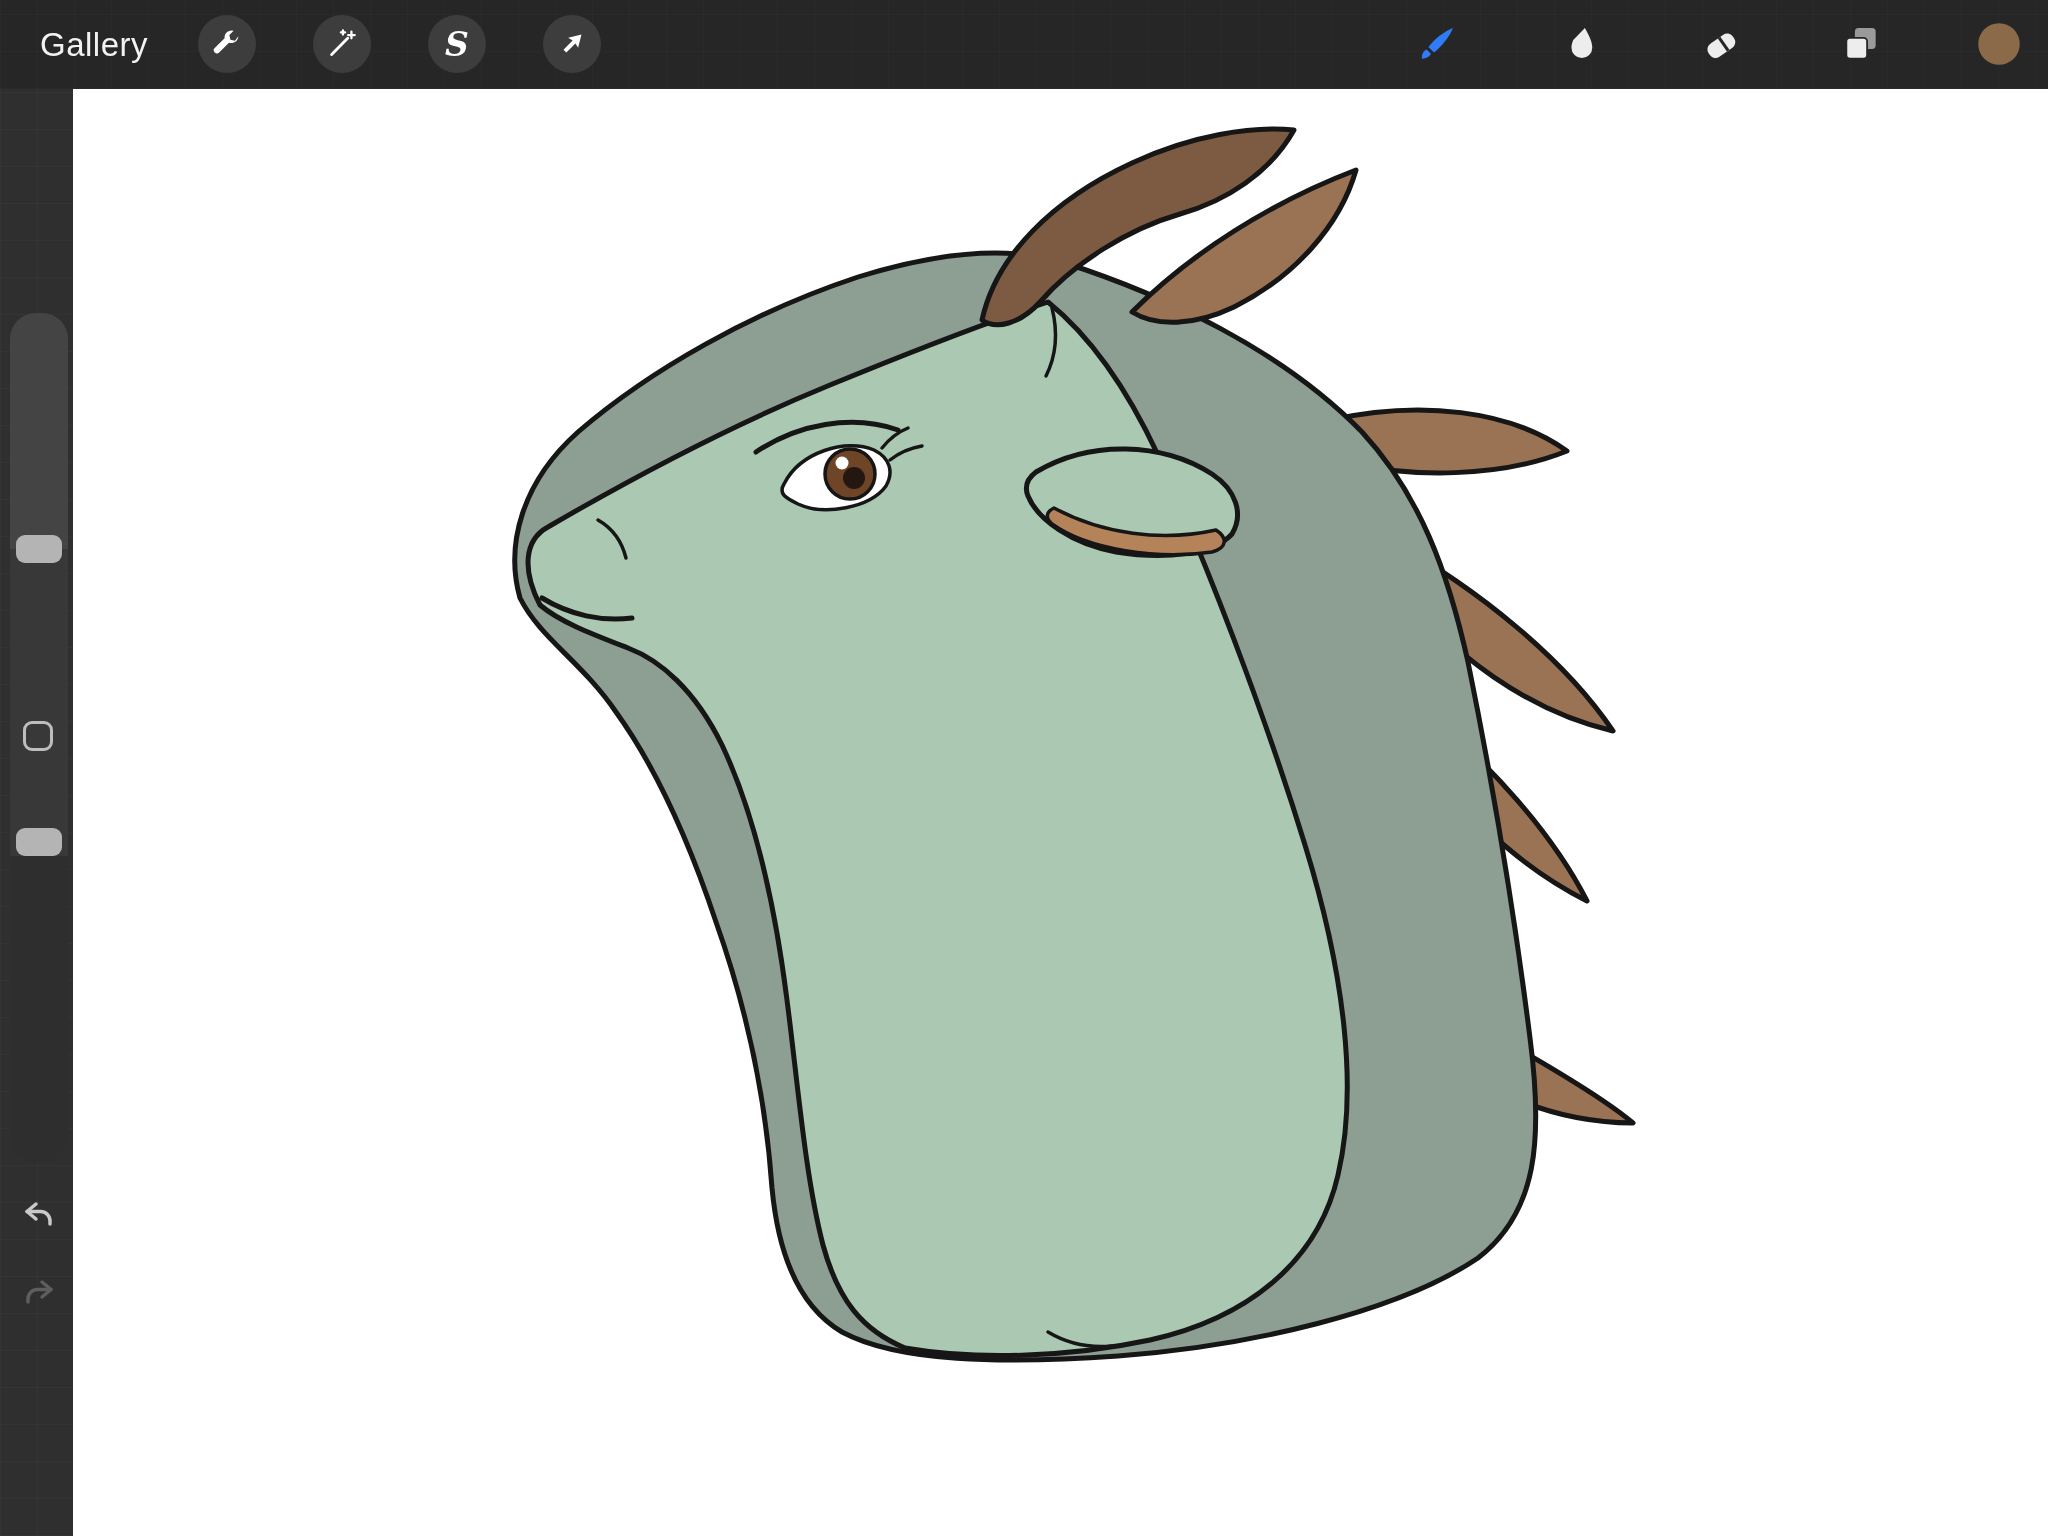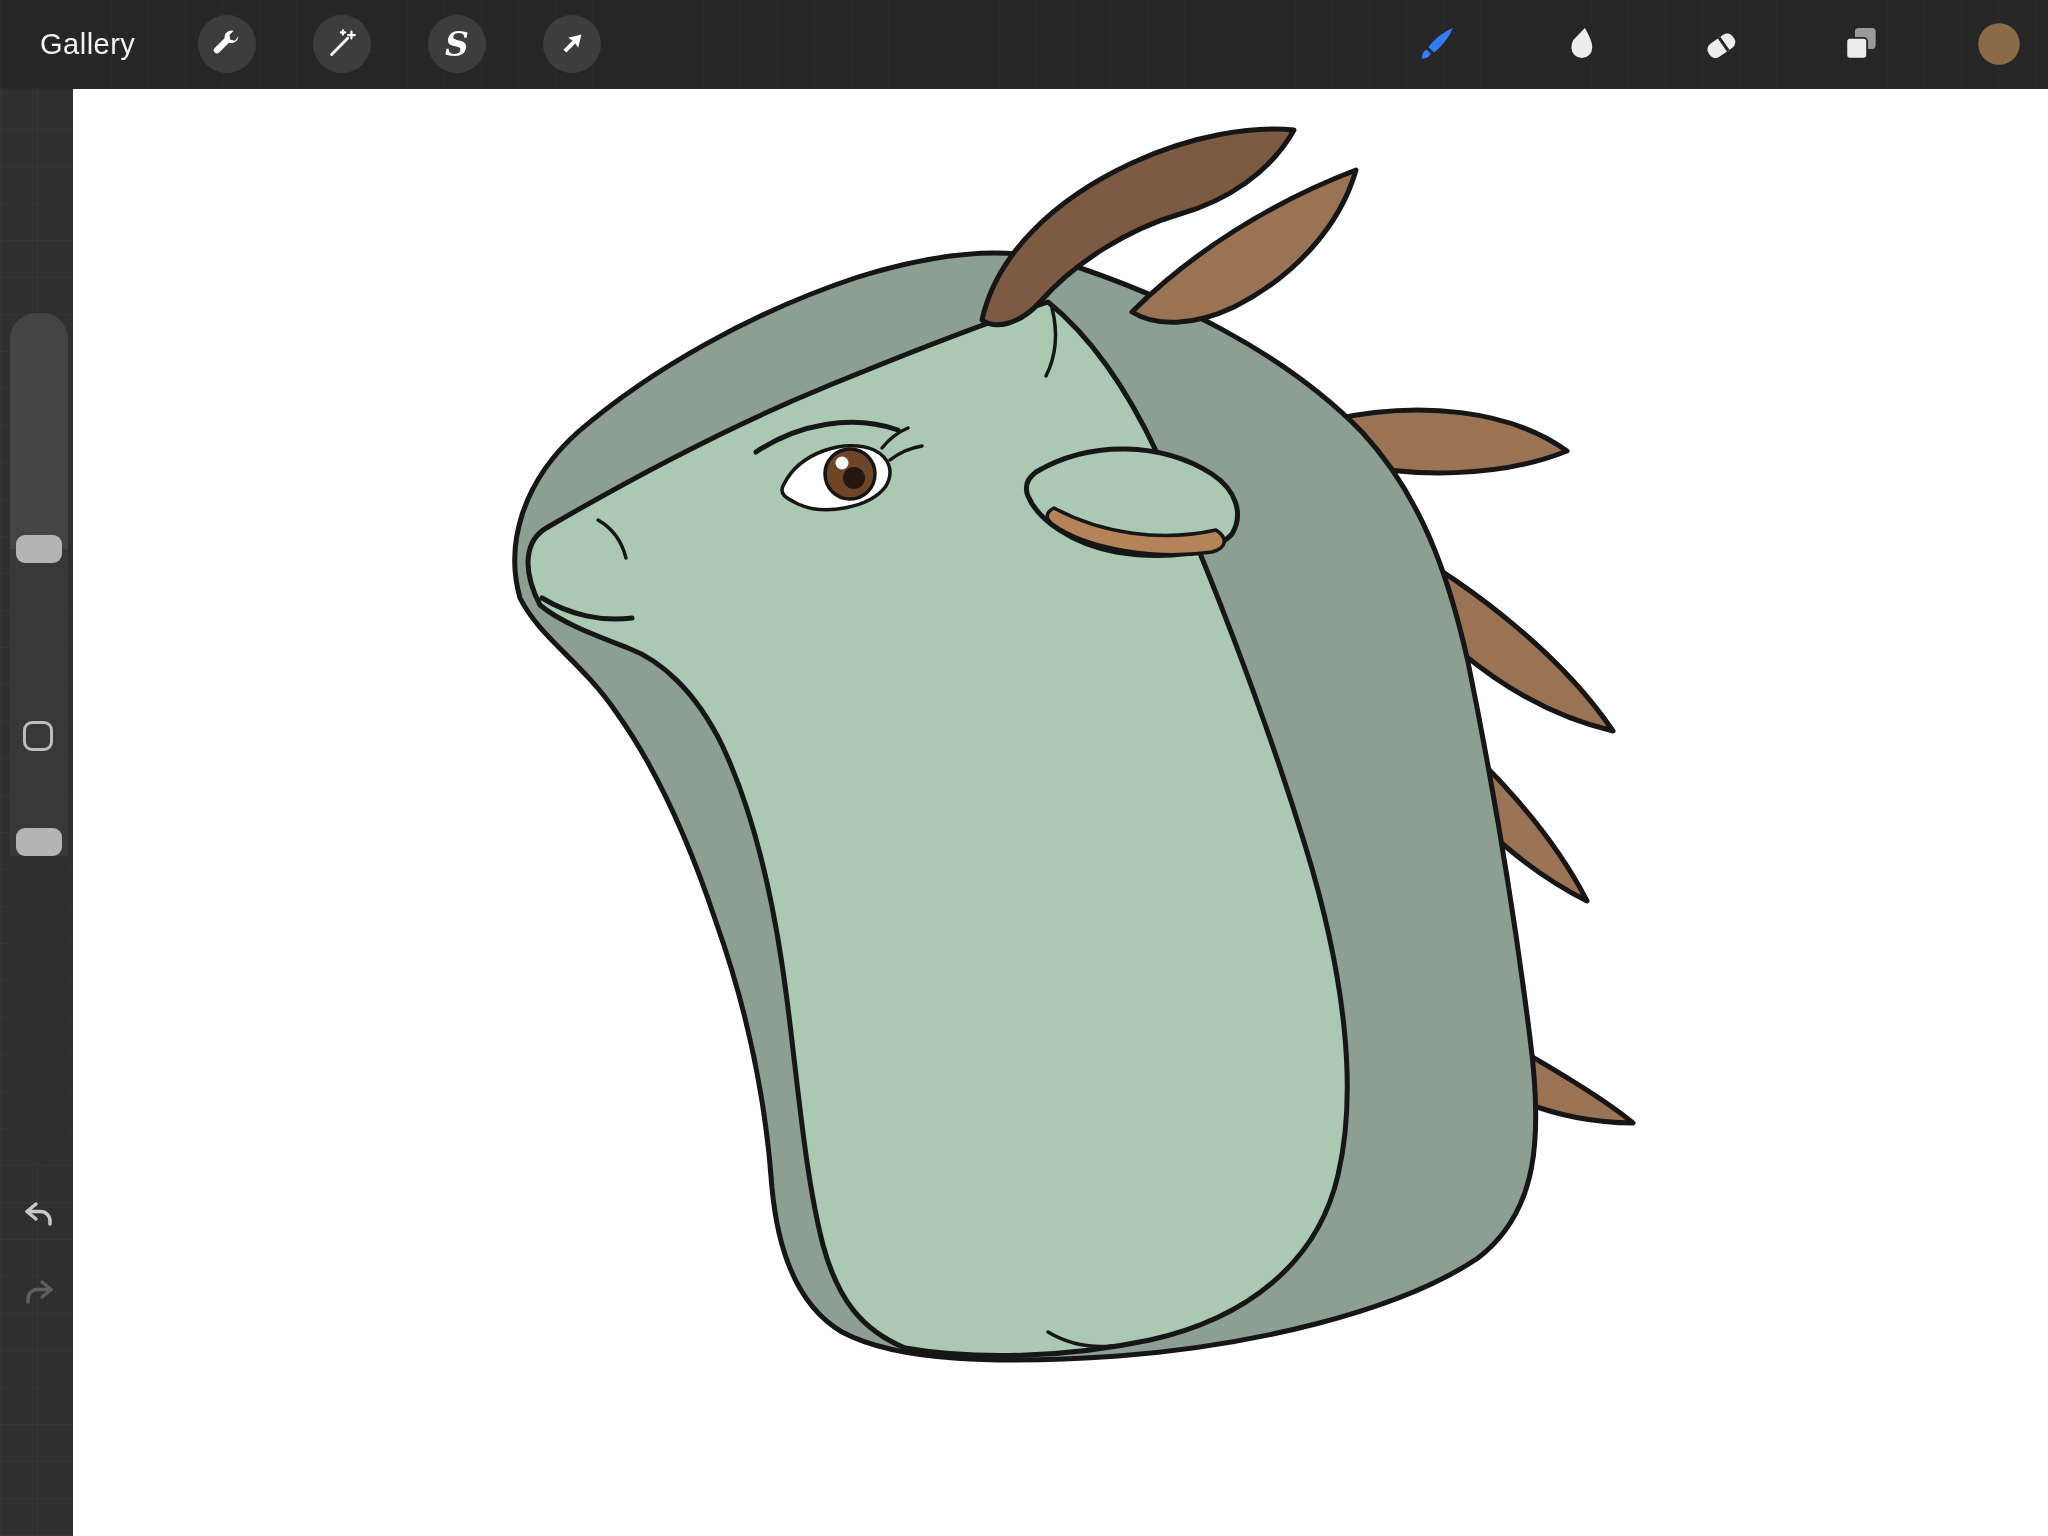--- a/index.html
+++ b/index.html
@@ -5,21 +5,21 @@
   html,body{margin:0;padding:0;background:#111;}
   .screen{position:relative;width:2048px;height:1536px;overflow:hidden;background:#fff;
           font-family:"Liberation Sans",sans-serif;}
 
   
   .topbar{position:absolute;top:0;left:0;width:2048px;height:89px;background:#262626;z-index:30;
     background-image:
       repeating-linear-gradient(0deg, rgba(255,255,255,.02) 0 1px, transparent 1px 37px),
       repeating-linear-gradient(90deg, rgba(255,255,255,.02) 0 1px, transparent 1px 37px);}
   .gallery{position:absolute;left:40px;top:0;height:89px;display:flex;align-items:center;
-           color:#f2f2f2;font-size:29px;letter-spacing:.5px;cursor:pointer;}
+           color:#f2f2f2;font-size:33px;letter-spacing:.5px;cursor:pointer;}
   .tool-circle{position:absolute;top:15px;width:58px;height:58px;border-radius:50%;
                background:#3d3d3d;border:none;padding:0;display:flex;align-items:center;
                justify-content:center;cursor:pointer;}
   .tool-circle svg{width:34px;height:34px;}
   .sel-s{color:#fff;font-family:"DejaVu Serif",serif;font-style:italic;font-weight:bold;font-size:33px;line-height:1;}
   .right-tool{position:absolute;top:17px;width:54px;height:54px;background:none;border:none;
               padding:0;display:flex;align-items:center;justify-content:center;cursor:pointer;}
   .right-tool svg{width:44px;height:44px;}
 
   

